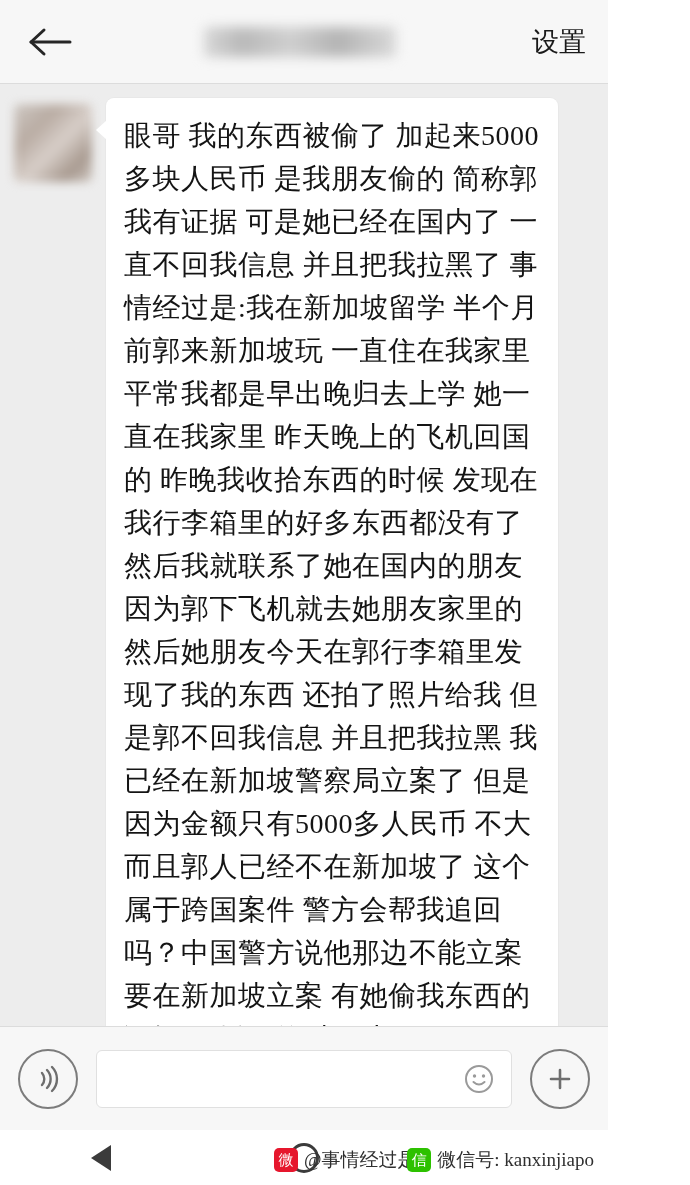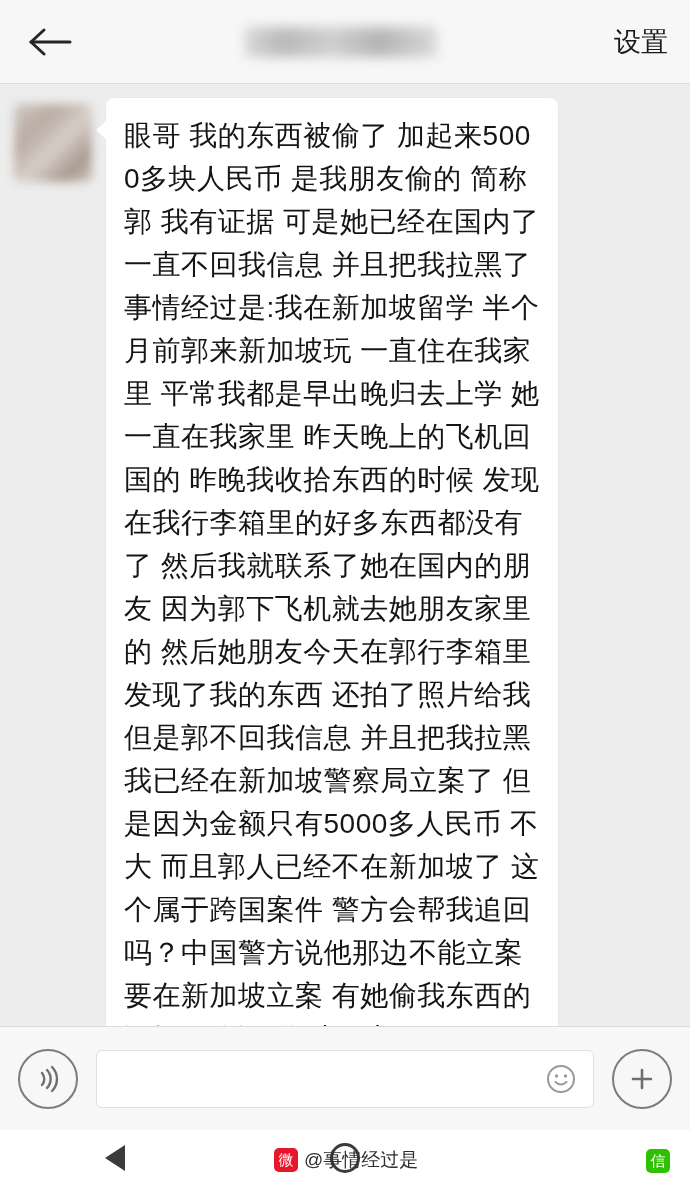--- a/index.html
+++ b/index.html
@@ -5,24 +5,25 @@
   html, body {
     margin: 0;
     padding: 0;
     background: #ffffff;
   }
   body {
     font-family: "Liberation Sans", sans-serif;
   }
   .phone {
     position: relative;
-    width: 690px;
+    width: 608px;
     height: 1185px;
     background: #ededed;
     overflow: hidden;
+    font-family: Liberation Serif, serif;
   }
 
   
   .header {
     position: relative;
     height: 84px;
     background: #f7f7f7;
     border-bottom: 1px solid #dcdcdc;
     display: flex;
     align-items: center;
@@ -286,16 +287,17 @@
       <span class="wm-icon weibo">
           <span>微</span>
         </span>
       <span>@事情经过是</span>
     </div>
 
     <div class="watermark wm-wechat">
       <span class="wm-icon wechat">
           <span>信</span>
         </span>
+      <span>微信号: kanxinjiapo</span>
     </div>
   </div>
 
 </div>
 
 </body></html>

